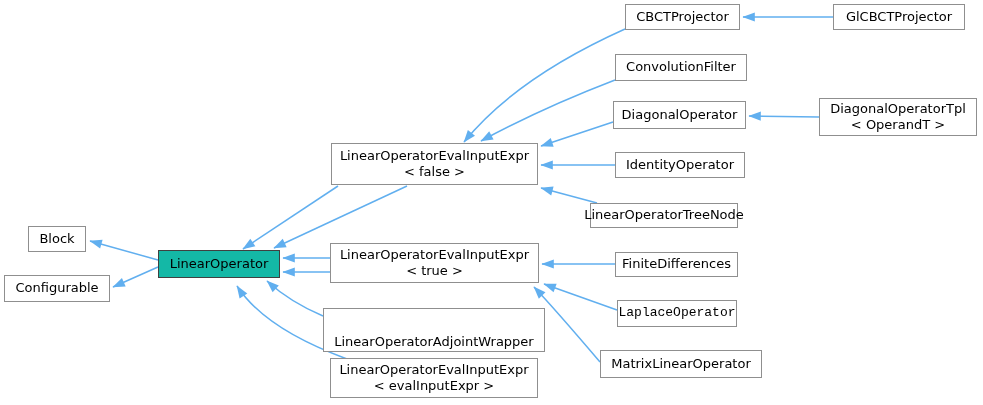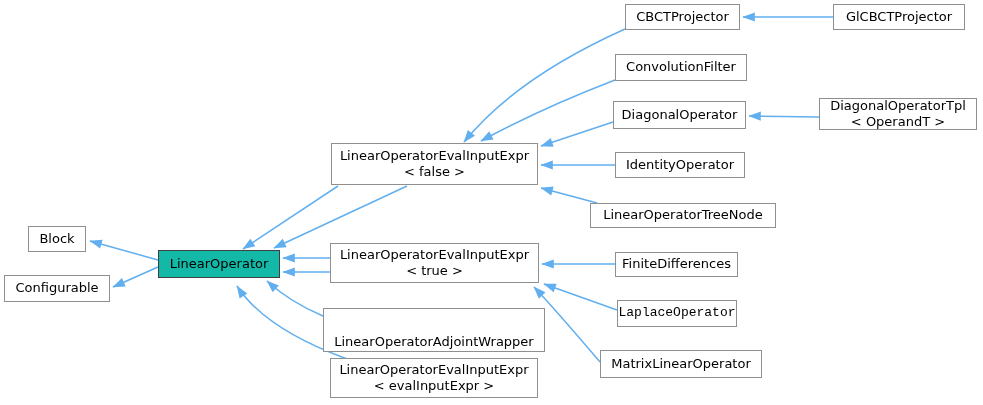--- a/index.html
+++ b/index.html
@@ -107,34 +107,34 @@
   </div>
   <div class="node" style="left:615px;top:54px;width:132px;height:27px;">
     <span>ConvolutionFilter</span>
   </div>
   <div class="node" style="left:613px;top:101px;width:133px;height:28px;">
     <span>DiagonalOperator</span>
   </div>
   <div class="node" style="left:615px;top:152px;width:130px;height:26px;">
     <span>IdentityOperator</span>
   </div>
-  <div class="node" style="left:590px;top:203px;width:186px;height:25px;">
+  <div class="node" style="left:590px;top:203px;width:148px;height:25px;">
     <span>LinearOperatorTreeNode</span>
   </div>
   <div class="node" style="left:615px;top:252px;width:123px;height:25px;">
     <span>FiniteDifferences</span>
   </div>
   <div class="node" style="left:617px;top:300px;width:120px;height:27px;font-family:Liberation Mono, monospace;">
     <span>LaplaceOperator</span>
   </div>
   <div class="node" style="left:600px;top:350px;width:162px;height:28px;">
     <span>MatrixLinearOperator</span>
   </div>
 
   <div class="node" style="left:833px;top:4px;width:132px;height:26px;">
     <span>GlCBCTProjector</span>
   </div>
-  <div class="node" style="left:819px;top:98px;width:158px;height:32px;">
+  <div class="node" style="left:819px;top:98px;width:158px;height:38px;">
     <span>DiagonalOperatorTpl</span>
     <span class="sub">&lt; OperandT &gt;</span>
   </div>
 
 </div>
 
 </body></html>

